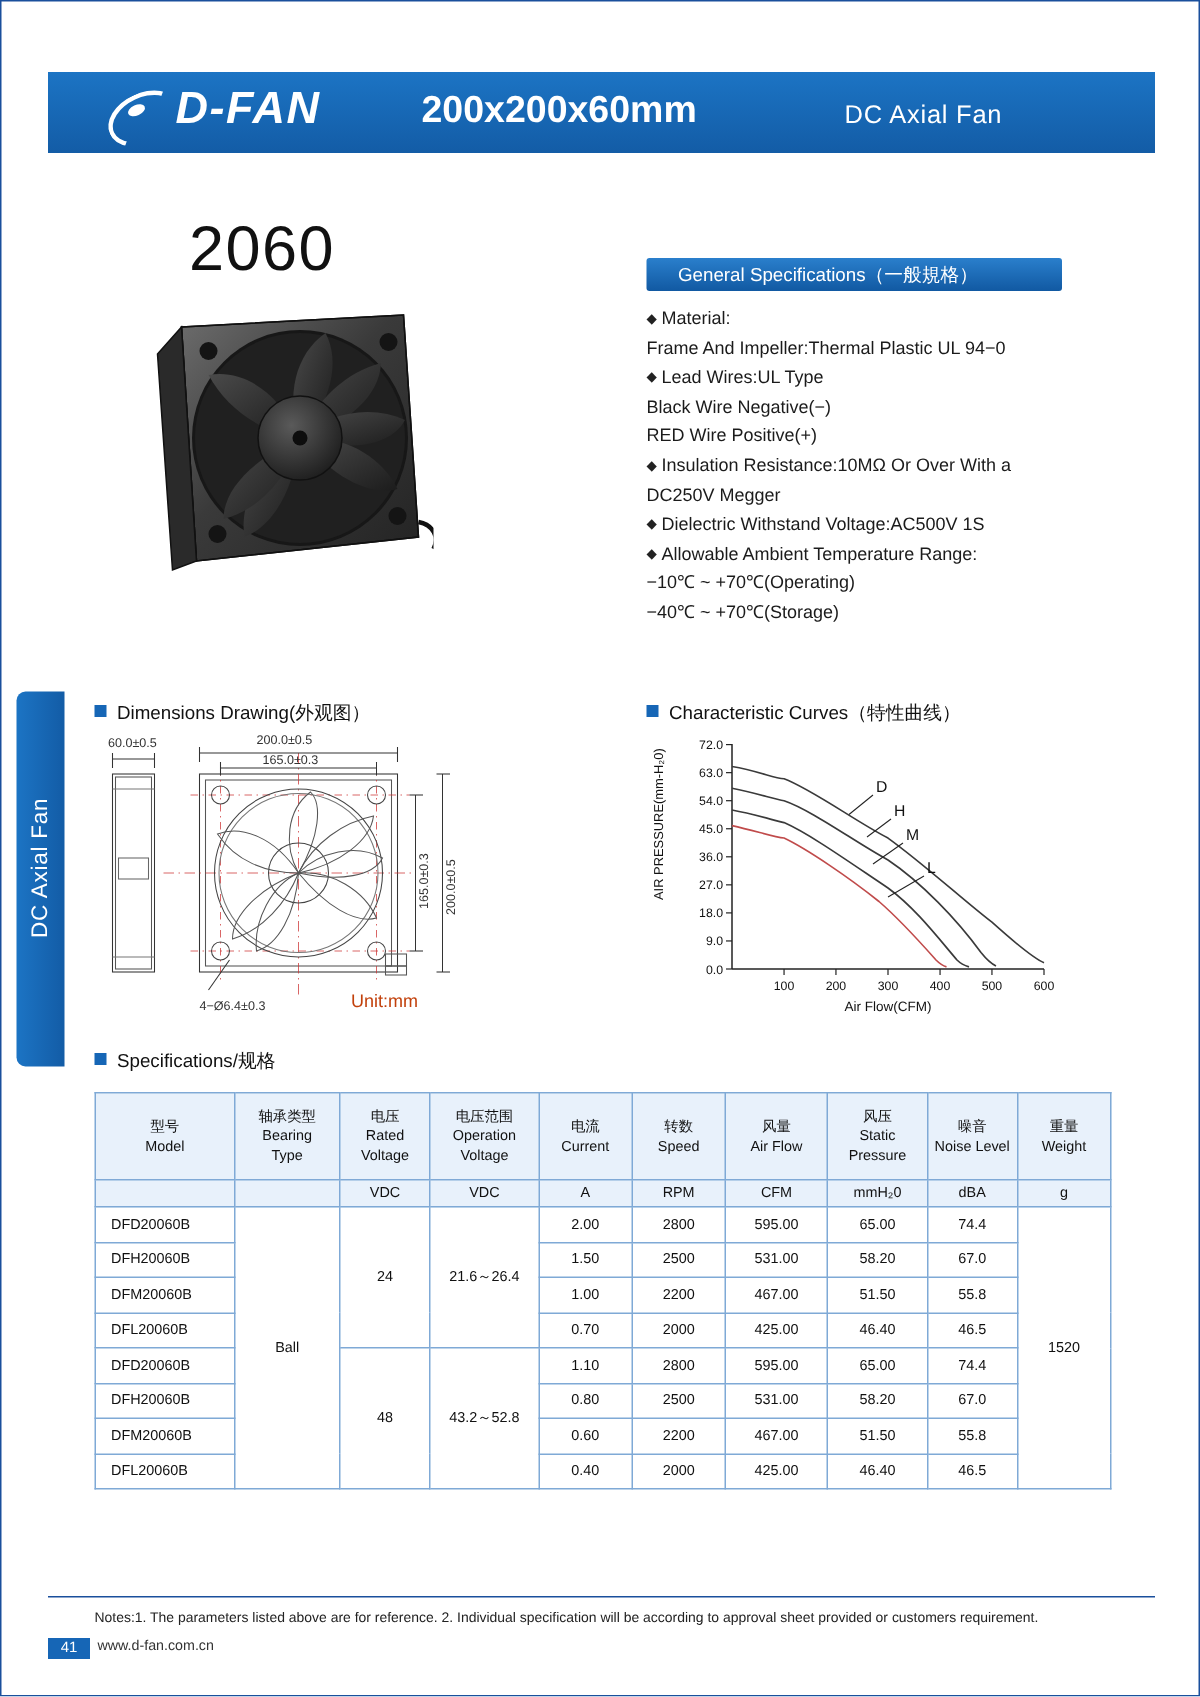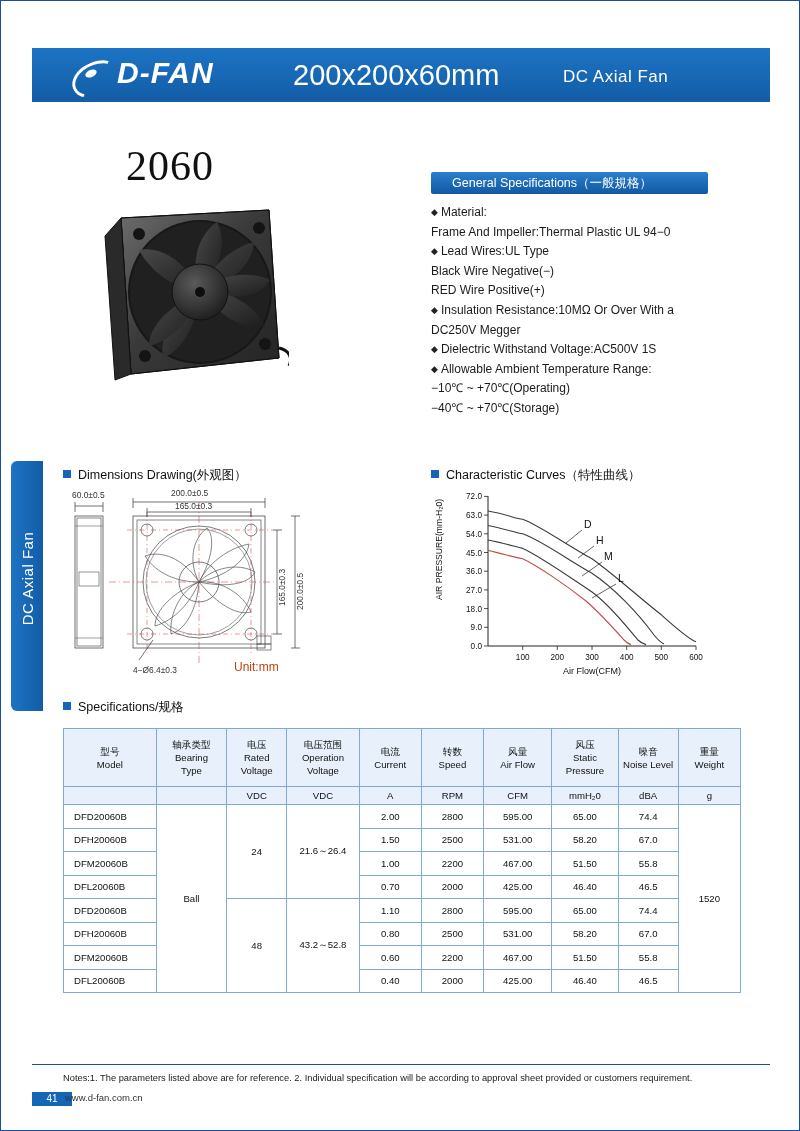--- a/index.html
+++ b/index.html
@@ -33,22 +33,22 @@
     position:absolute;left:0;top:5px;width:44px;height:28px;
     border:3px solid #ffffff;border-radius:50%;
     border-right-color:transparent;border-bottom-color:transparent;
     transform:rotate(-25deg);
   }
   .logo-dot{
     position:absolute;left:14px;top:13px;width:12px;height:7px;
     background:#ffffff;border-radius:50%;transform:rotate(-25deg);
   }
   .header-size{
-    position:absolute;left:292px;top:58px;
-    font-size:29px;color:#ffffff;font-weight:normal;letter-spacing:0px;
+    position:absolute;left:280px;top:58px;
+    font-size:25px;color:#ffffff;font-weight:bold;letter-spacing:0px;
   }
   .header-type{
     position:absolute;left:562px;top:66px;
     font-size:17px;color:#ffffff;letter-spacing:0.5px;
   }
   
   .side-tab{
     position:absolute;left:10px;top:460px;width:32px;height:250px;
     background:#1666b6;
     background:linear-gradient(90deg,#1c74c4 0%,#135ca6 100%);
@@ -56,21 +56,21 @@
   }
   .side-tab span{
     position:absolute;left:-109px;top:109px;width:250px;
     text-align:center;color:#ffffff;font-size:15px;
     transform:rotate(-90deg);letter-spacing:0.5px;
   }
   
   .model-big{
     position:absolute;left:125px;top:141px;
     font-size:42px;color:#111;letter-spacing:1px;
-    font-family:Liberation Serif, serif;
+    font-family:Liberation Sans, sans-serif;
   }
   
   .fan-photo{
     position:absolute;left:92px;top:197px;width:196px;height:196px;
   }
   
   .gs-title{
     position:absolute;left:430px;top:171px;width:277px;height:22px;
     background:#1666b6;
     background:linear-gradient(180deg,#2a7fcc 0%,#1159a2 100%);
@@ -117,21 +117,21 @@
   .spec-table tbody td.model{text-align:left;padding-left:10px;}
   
   .notes{
     position:absolute;left:62px;top:1072px;width:700px;
     font-size:9.3px;color:#222;
   }
   .footline{
     position:absolute;left:31px;top:1063px;width:738px;height:1px;background:#1a4f9c;
   }
   .pagenum{
-    position:absolute;left:31px;top:1091px;width:40px;height:14px;
+    position:absolute;left:31px;top:1091px;width:28px;height:14px;
     background:#1666b6;color:#fff;font-size:10px;text-align:center;line-height:14px;
   }
   .footurl{
     position:absolute;left:64px;top:1091px;font-size:9.5px;color:#333;
   }
   svg text{font-family:"Liberation Sans", sans-serif;}
 </style>
 </head>
 <body>
 

